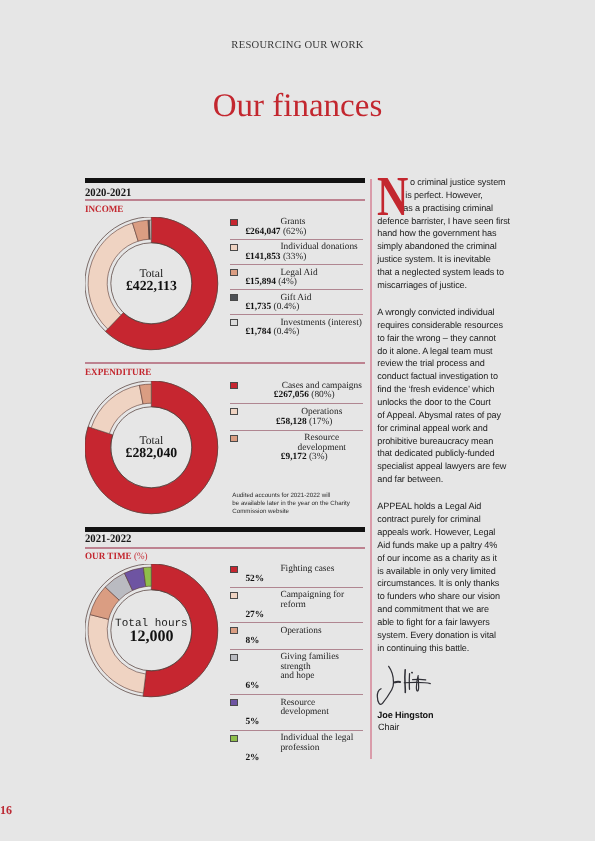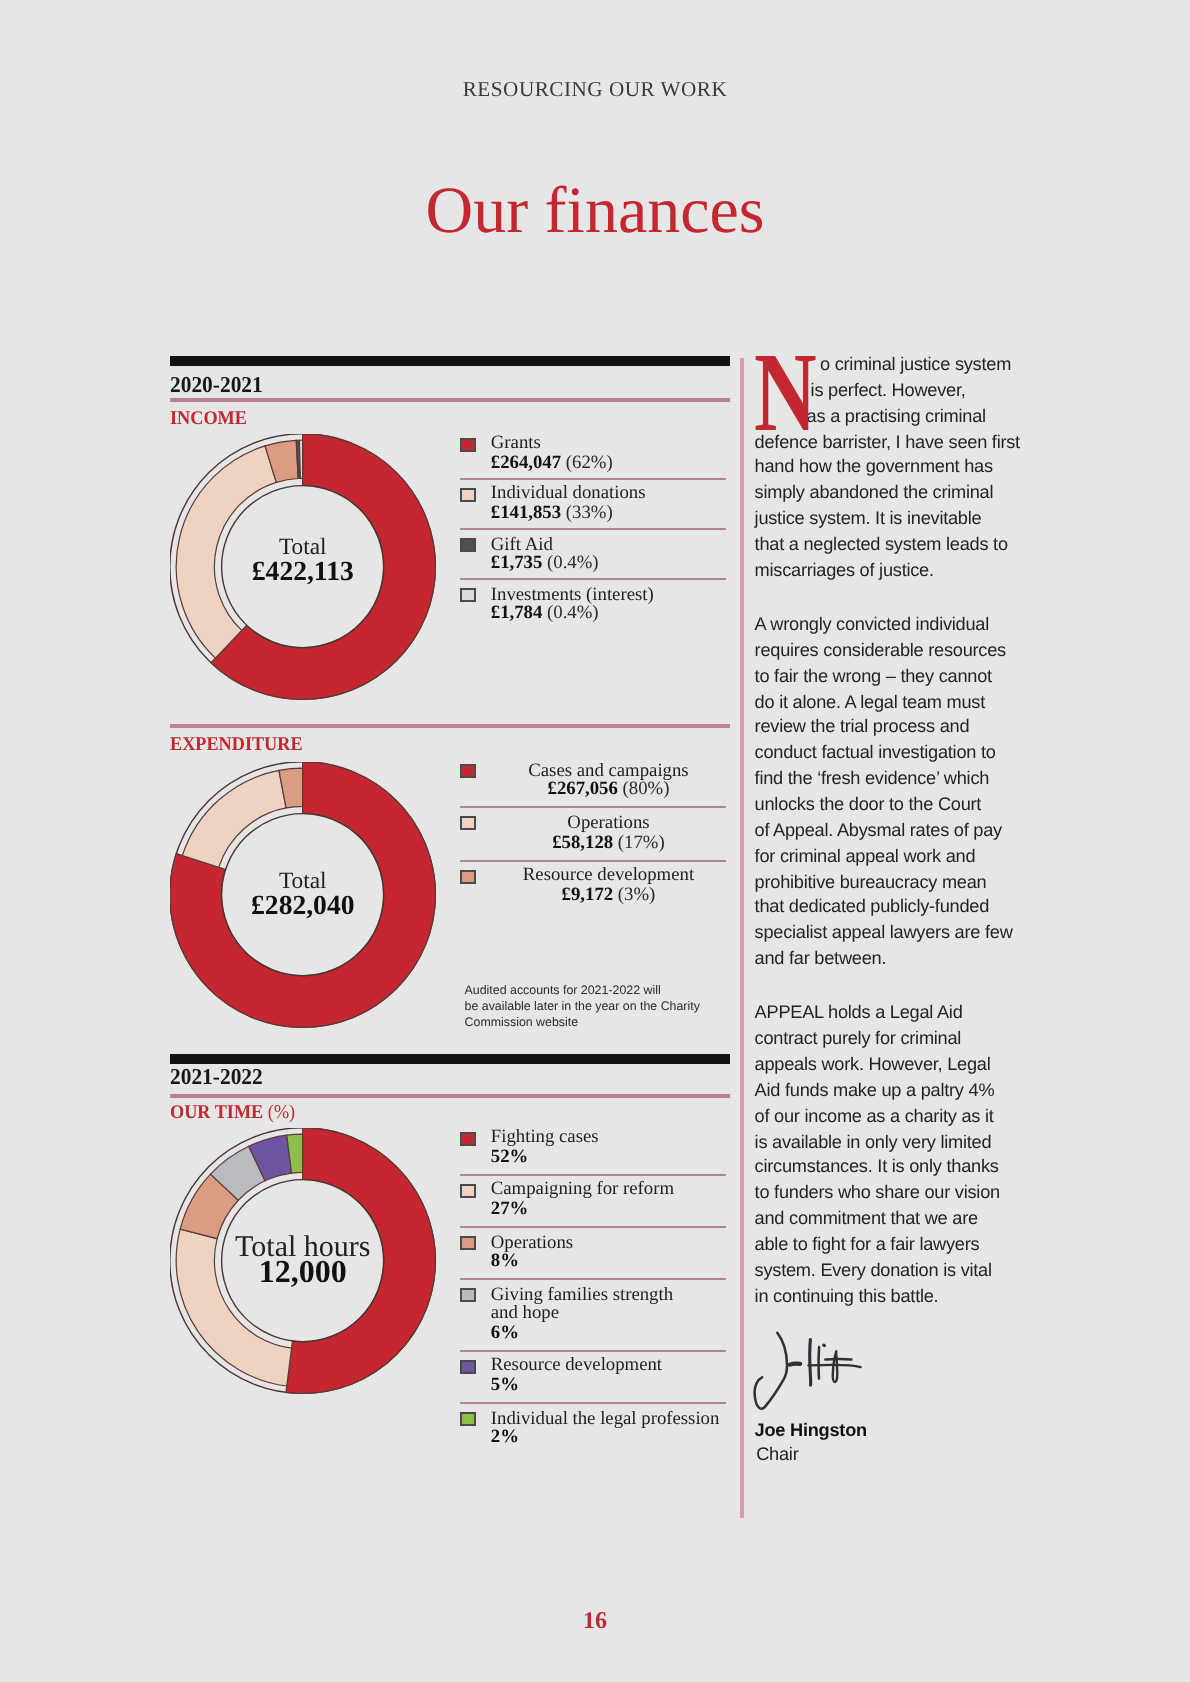--- a/index.html
+++ b/index.html
@@ -11,30 +11,30 @@
            font-size:10.6px;letter-spacing:0.25px;color:#3a3a3a;}
   #title{left:0;right:0;top:87.5px;text-align:center;font-family:"Liberation Serif",serif;
          font-weight:normal;font-size:33px;color:#c3272f;letter-spacing:0px;}
   .panel{left:85px;width:280px;}
   .rule-black{height:5px;background:#121212;}
   .year{font-family:"Liberation Serif",serif;font-weight:bold;font-size:11.4px;color:#171717;
         transform:scaleX(0.94);transform-origin:left center;}
   .rule-pink{height:1.7px;background:#bd8290;}
   .cat{font-family:"Liberation Serif",serif;font-weight:bold;font-size:9.7px;color:#c3272f;
        transform:scaleX(0.94);transform-origin:left center;}
-  #pagenum{left:0;right:0;top:803px;text-align:center;font-family:"Liberation Serif",serif;
+  #pagenum{left:0;right:0;top:803px;font-family:"Liberation Serif",serif;
            font-weight:bold;font-size:12px;color:#bc2b35;}
 
   
   .chart-wrap{position:absolute;}
   .legend{position:absolute;left:147px;top:0;width:133px;}
   .lg-row{position:relative;padding-left:15.3px;border-bottom:1.1px solid #b08691;}
   .lg-row:last-child{border-bottom:none;}
   .sw{position:absolute;left:0.4px;top:4.0px;width:5.2px;height:5.0px;border:1.1px solid #4a4a4a;}
-  .lg-label{font-family:"Liberation Serif",serif;font-size:9.4px;color:#1e1e1e;line-height:9.6px;}
+  .lg-label{font-family:"Liberation Serif",serif;font-size:9.4px;color:#1e1e1e;line-height:9.6px;margin-left:35px;}
   .lg-val{font-family:"Liberation Serif",serif;font-size:9.4px;color:#111;font-weight:bold;line-height:9.6px;}
   .lg-pct{font-weight:normal;color:#2a2a2a;}
   .note{position:absolute;font-family:"Liberation Sans",sans-serif;font-size:6.2px;color:#2c2c2c;line-height:8.0px;white-space:pre-line;}
 
   
   #col{position:absolute;left:377.3px;top:176.1px;width:133.5px;}
   #colrule{position:absolute;left:370.2px;top:178.7px;width:1.4px;height:580.3px;background:#d99caa;}
   #col p{position:relative;margin:0 0 14.4px 0;font-family:"Liberation Sans",sans-serif;font-size:9.1px;
          line-height:12.85px;color:#232323;letter-spacing:-0.12px;}
   .ln{display:block;white-space:nowrap;}
@@ -73,20 +73,25 @@
         <span class="sw" style="background:#c62630"></span>
         <div class="lg-label">Grants</div>
         <div class="lg-val">£264,047 <span class="lg-pct">(62%)</span></div>
       </div>
       <div class="lg-row" style="padding-top: 3.7px; padding-bottom: 1.3px;">
         <span class="sw" style="background:#efd3c2"></span>
         <div class="lg-label">Individual donations</div>
         <div class="lg-val">£141,853 <span class="lg-pct">(33%)</span></div>
       </div>
       <div class="lg-row" style="padding-top: 3.7px; padding-bottom: 1.3px;">
+        <span class="sw" style="background:#da9d82"></span>
+        <div class="lg-label">Legal Aid</div>
+        <div class="lg-val">£15,894 <span class="lg-pct">(4%)</span></div>
+      </div>
+      <div class="lg-row" style="padding-top: 3.7px; padding-bottom: 1.3px;">
         <span class="sw" style="background:#4d5055"></span>
         <div class="lg-label">Gift Aid</div>
         <div class="lg-val">£1,735 <span class="lg-pct">(0.4%)</span></div>
       </div>
       <div class="lg-row" style="padding-top: 3.7px; padding-bottom: 1.3px;">
         <span class="sw" style="background:#dcdcdc"></span>
         <div class="lg-label">Investments (interest)</div>
         <div class="lg-val">£1,784 <span class="lg-pct">(0.4%)</span></div>
       </div>
     </div></div>
@@ -132,21 +137,21 @@
 <div id="chart3" class="chart-wrap" style="left: 85.1px; top: 564.3px; width: 280px; height: 134px;"><svg width="280" height="134" viewBox="0 0 280 134">
       <circle cx="66.3" cy="66.3" r="66.4" fill="none" stroke="#4a3531" stroke-width="0.7"></circle>
       <path d="M66.3 -0.10000000000000853 A66.4 66.4 0 1 1 57.97787329133017 132.17641616728133 L61.21147071728923 106.57985687336779 A40.6 40.6 0 1 0 66.3 25.699999999999996 Z" fill="#c62630" stroke="#5a3b36" stroke-width="0.6"></path>
       <path d="M58.37893963873595 129.001649123075 A63.2 63.2 0 0 1 5.08554421667052 50.58279913118113 L23.585482594227372 55.33277597602987 A44.1 44.1 0 0 0 60.77280439981416 110.05225832796847 Z" fill="#efd3c2" stroke="#5a3b36" stroke-width="0.6"></path>
       <path d="M5.08554421667052 50.58279913118113 A63.2 63.2 0 0 1 20.229182746966806 23.03662290530685 L34.15248353071576 36.11147262854481 A44.1 44.1 0 0 0 23.585482594227372 55.33277597602987 Z" fill="#da9d82" stroke="#5a3b36" stroke-width="0.6"></path>
       <path d="M20.229182746966806 23.03662290530685 A63.2 63.2 0 0 1 39.39074877308749 9.114930284147519 L47.52313324198035 26.39712698624851 A44.1 44.1 0 0 0 34.15248353071576 36.11147262854481 Z" fill="#babbc1" stroke="#5a3b36" stroke-width="0.6"></path>
       <path d="M39.39074877308749 9.114930284147519 A63.2 63.2 0 0 1 58.378939638736 3.5983508769249894 L60.772804399814206 22.54774167203152 A44.1 44.1 0 0 0 47.52313324198035 26.39712698624851 Z" fill="#6e54a2" stroke="#5a3b36" stroke-width="0.6"></path>
       <path d="M58.378939638736 3.5983508769249894 A63.2 63.2 0 0 1 66.2988969519128 3.1000000096259086 L66.29923030979991 22.200000006716813 A44.1 44.1 0 0 0 60.772804399814206 22.54774167203152 Z" fill="#8fbe4a" stroke="#5a3b36" stroke-width="0.6"></path>
       <circle cx="66.3" cy="66.3" r="40.5" fill="none" stroke="#4a3531" stroke-width="0.7"></circle>
     </svg><div style="position: absolute; left: 0px; top: 55px; width: 132.6px; text-align: center;">
-      <div style="font-family:Liberation Serif, serif;font-size:15px;color:#222;line-height:11.6px">Total hours</div>
+      <div style="font-family:Liberation Mono, monospace;font-size:11px;color:#222;line-height:11.6px">Total hours</div>
       <div style="font-family:Liberation Serif, serif;font-weight:bold;font-size:16px;color:#111;line-height:12.4px">12,000</div>
     </div><div class="legend" style="left: 145px; top: -2.8px; width: 133px;">
       <div class="lg-row" style="padding-top: 3.7px; padding-bottom: 2.3px;">
         <span class="sw" style="background:#c62630"></span>
         <div class="lg-label">Fighting cases</div>
         <div class="lg-val">52%</div>
       </div>
       <div class="lg-row" style="padding-top: 3.7px; padding-bottom: 2.3px;">
         <span class="sw" style="background:#efd3c2"></span>
         <div class="lg-label">Campaigning for reform</div>

